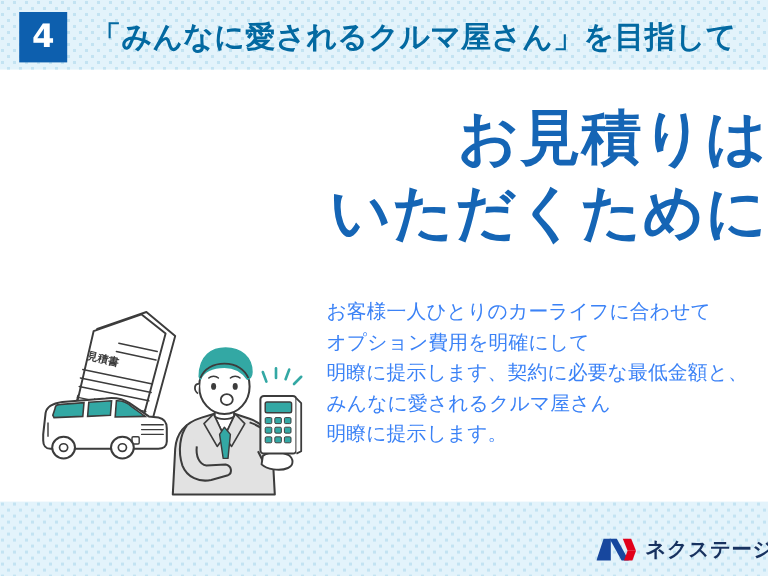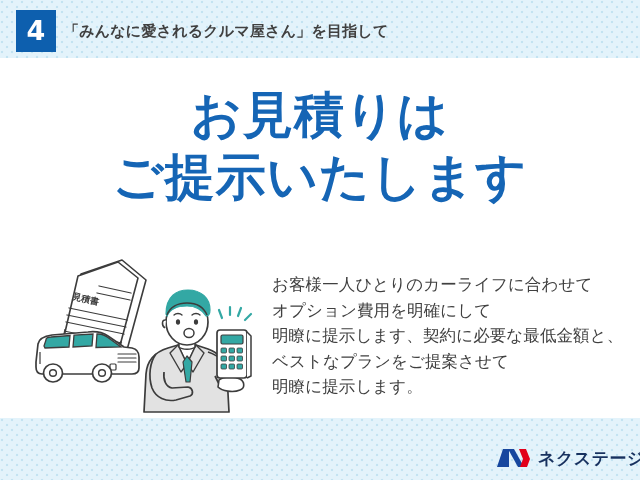--- a/index.html
+++ b/index.html
@@ -51,56 +51,57 @@
     background: #0d5fae;
     color: #ffffff;
     font-size: 27px;
     font-weight: bold;
     line-height: 42px;
     text-align: center;
     letter-spacing: 0;
   }
   #header-title {
     position: absolute;
-    left: 64px;
+    left: 76px;
     top: 16px;
     height: 30px;
     line-height: 30px;
-    font-size: 15px;
+    font-size: 25px;
     font-weight: bold;
-    color: #404040;
+    color: #0369a1;
     white-space: nowrap;
     letter-spacing: 0.2px;
   }
 
   
   #headline {
     position: absolute;
     left: 0;
     top: 84px;
     width: 640px;
     text-align: center;
     color: #1565b5;
     font-weight: bold;
     font-size: 50px;
     line-height: 62px;
     letter-spacing: 1px;
   }
   #headline .hl-line {
     display: block;
     white-space: nowrap;
+    text-align: right;
   }
 
   
   #body-copy {
     position: absolute;
     left: 272px;
-    top: 272px;
+    top: 247px;
     width: 360px;
-    color: #404040;
+    color: #3b82f6;
     font-size: 16.5px;
     line-height: 25.5px;
     font-weight: normal;
     letter-spacing: 0.1px;
   }
   #body-copy .bc-line {
     display: block;
     white-space: nowrap;
   }
 
@@ -143,21 +144,21 @@
 <div id="page">
 
   <div class="dotband" id="header-band"></div>
 
   <div id="header-badge">4</div>
 
   <div id="header-title">「みんなに愛されるクルマ屋さん」を目指して</div>
 
   <div id="headline">
     <span class="hl-line">お見積りは</span>
-    <span class="hl-line">ご提示いたします</span>
+    <span class="hl-line">いただくために</span>
   </div>
 
   <div id="illustration">
     <svg width="242" height="164" viewBox="0 0 242 164" xmlns="http://www.w3.org/2000/svg">
 
       <g>
         <polygon points="96,8 120,28 95,120 36,104 55,22" fill="#ffffff" stroke="#3c3c3c" stroke-width="1.6" stroke-linejoin="round"></polygon>
         <polygon points="92,10 112,26 88,116 34,102 52,24" fill="#ffffff" stroke="#3c3c3c" stroke-width="1.6" stroke-linejoin="round"></polygon>
 
         <text x="46" y="47" transform="rotate(13 46 47)" font-family="'DejaVu Sans','Liberation Sans',sans-serif" font-size="9" font-weight="bold" fill="#3c3c3c">見積書</text>
@@ -275,21 +276,21 @@
         <line x1="219" y1="68" x2="225" y2="62"></line>
       </g>
 
     </svg>
   </div>
 
   <div id="body-copy">
     <span class="bc-line">お客様一人ひとりのカーライフに合わせて</span>
     <span class="bc-line">オプション費用を明確にして</span>
     <span class="bc-line">明瞭に提示します、契約に必要な最低金額と、</span>
-    <span class="bc-line">ベストなプランをご提案させて</span>
+    <span class="bc-line">みんなに愛されるクルマ屋さん</span>
     <span class="bc-line">明瞭に提示します。</span>
   </div>
 
   <div class="dotband" id="footer-band"></div>
 
   <div id="footer-logo">
     <svg id="logo-mark" viewBox="0 0 34 22" xmlns="http://www.w3.org/2000/svg">
       <polygon points="0,20 6,2 12,2 12,20" fill="#17479e"></polygon>
       <polygon points="11,2 17,2 27,20 21,20" fill="#17479e"></polygon>
       <polygon points="22,2 29,2 33,12 26,12" fill="#e2001a"></polygon>

